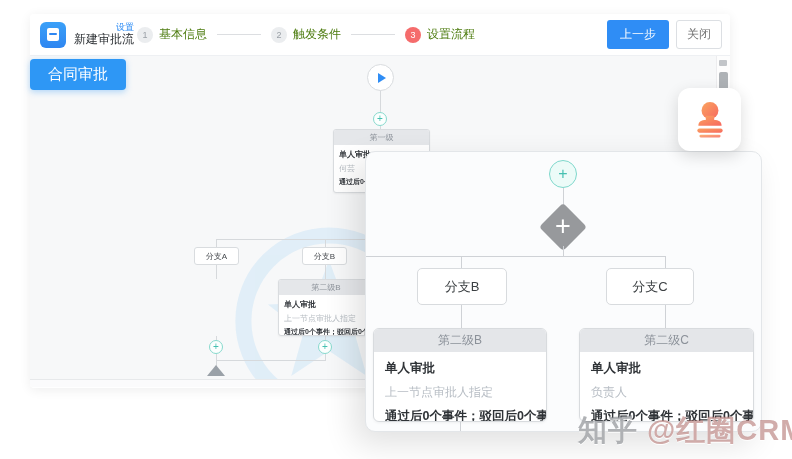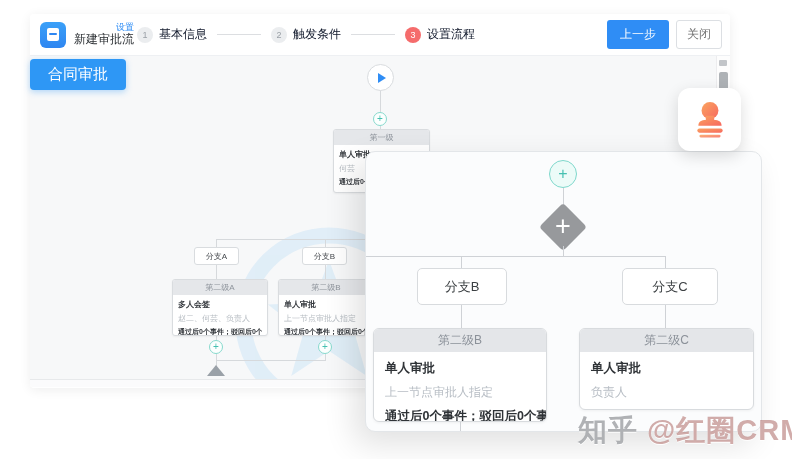--- a/index.html
+++ b/index.html
@@ -15,21 +15,21 @@
   .doc-glyph { width:12px; height:13px; background:#fff; border-radius:2px; position:relative; }
   .doc-glyph::after { content:""; position:absolute; left:2px; top:5px; width:8px; height:2px; background:#2e86f1; border-radius:1px; }
   .app-text { margin-left:8px; line-height:1.15;text-align:right; }
   .app-sub { font-size:9px; color:#2f8df5; }
   .app-title { font-size:12px; color:#2b2f33; }
   .steps { position:absolute; left:107px; top:0; height:100%; display:flex; align-items:center; }
   .step { display:flex; align-items:center; }
   .step-circle { width:16px; height:16px; border-radius:50%; background:#ebedef; color:#9aa0a6;
                  font-size:9px; display:flex; align-items:center; justify-content:center; }
   .step.active .step-circle { background:#f56c6c; color:#fff; }
-  .step-label { font-size:12px; color:#0f172a; margin-left:6px; }
+  .step-label { font-size:12px; color:#4d7c0f; margin-left:6px; }
   .step-line { width:44px; height:1px; background:#dcdee1; margin:0 10px; }
   .topbar-btns { margin-left:auto; display:flex; gap:7px; align-items:flex-end; }
   .btn-primary { background:#2f8df5; color:#fff; border:none; border-radius:3px; font-size:12px;
                  padding:6px 13px; cursor:pointer; }
   .btn-plain { background:#fff; color:#737373; border:1px solid #dcdfe3; border-radius:3px; font-size:12px;
                padding:5px 10px; cursor:pointer; }
 
   
   .canvas { position:relative; height:331px; background:#f7f8f9; overflow:hidden; border-radius:0 0 4px 4px; }
   .cline { position:absolute; background:#d6d9dc; z-index:2; }
@@ -168,28 +168,20 @@
       <div class="bd">
         <div class="t1">单人审批</div>
         <div class="t2">何芸</div>
         <div class="t3">通过后0个事件；驳回后0个事件</div>
       </div>
     </div>
 
     <div class="branch-pill" style="left:164px; top:191px; width:45px; height:18px;">分支A</div>
     <div class="branch-pill" style="left:272px; top:191px; width:45px; height:18px;">分支B</div>
 
-    <div class="flow-node" style="left:142px; top:223px; width:96px; height:57px;">
-      <div class="hdr">第二级A</div>
-      <div class="bd">
-        <div class="t1">多人会签</div>
-        <div class="t2">赵二、何芸、负责人</div>
-        <div class="t3">通过后0个事件；驳回后0个事件</div>
-      </div>
-    </div>
     <div class="flow-node" style="left:248px; top:223px; width:96px; height:57px;">
       <div class="hdr">第二级B</div>
       <div class="bd">
         <div class="t1">单人审批</div>
         <div class="t2">上一节点审批人指定</div>
         <div class="t3">通过后0个事件；驳回后0个事件</div>
       </div>
     </div>
 
     <div class="plus-mini" style="left:179px; top:284px;">+</div>
@@ -213,34 +205,34 @@
     <div class="diamond"></div>
     <div class="dplus">+</div>
   </div>
 
   <div class="oline" style="left:197px; top:94px; width:1px; height:10px;"></div>
   <div class="oline" style="left:0; top:104px; width:300px; height:1px;"></div>
   <div class="oline" style="left:95px; top:104px; width:1px; height:12px;"></div>
   <div class="oline" style="left:299px; top:104px; width:1px; height:12px;"></div>
 
   <div class="obranch" style="left:51px; top:116px; width:90px; height:37px;">分支B</div>
-  <div class="obranch" style="left:256px; top:116px; width:96px; height:37px;">分支C</div>
+  <div class="obranch" style="left:240px; top:116px; width:88px; height:37px;">分支C</div>
 
   <div class="oline" style="left:95px; top:153px; width:1px; height:23px;"></div>
   <div class="oline" style="left:299px; top:153px; width:1px; height:23px;"></div>
 
   <div class="onode" style="left:7px; top:176px; width:174px; height:94px;">
     <div class="hdr">第二级B</div>
     <div class="bd">
       <div class="t1">单人审批</div>
       <div class="t2">上一节点审批人指定</div>
       <div class="t3">通过后0个事件；驳回后0个事件</div>
     </div>
   </div>
-  <div class="onode" style="left:213px; top:176px; width:175px; height:82px;">
+  <div class="onode" style="left:213px; top:176px; width:175px; height:94px;">
     <div class="hdr">第二级C</div>
     <div class="bd">
       <div class="t1">单人审批</div>
       <div class="t2">负责人</div>
       <div class="t3">通过后0个事件；驳回后0个事件</div>
     </div>
   </div>
 
   <div class="oline" style="left:94px; top:270px; width:1px; height:11px;"></div>
 </div>

